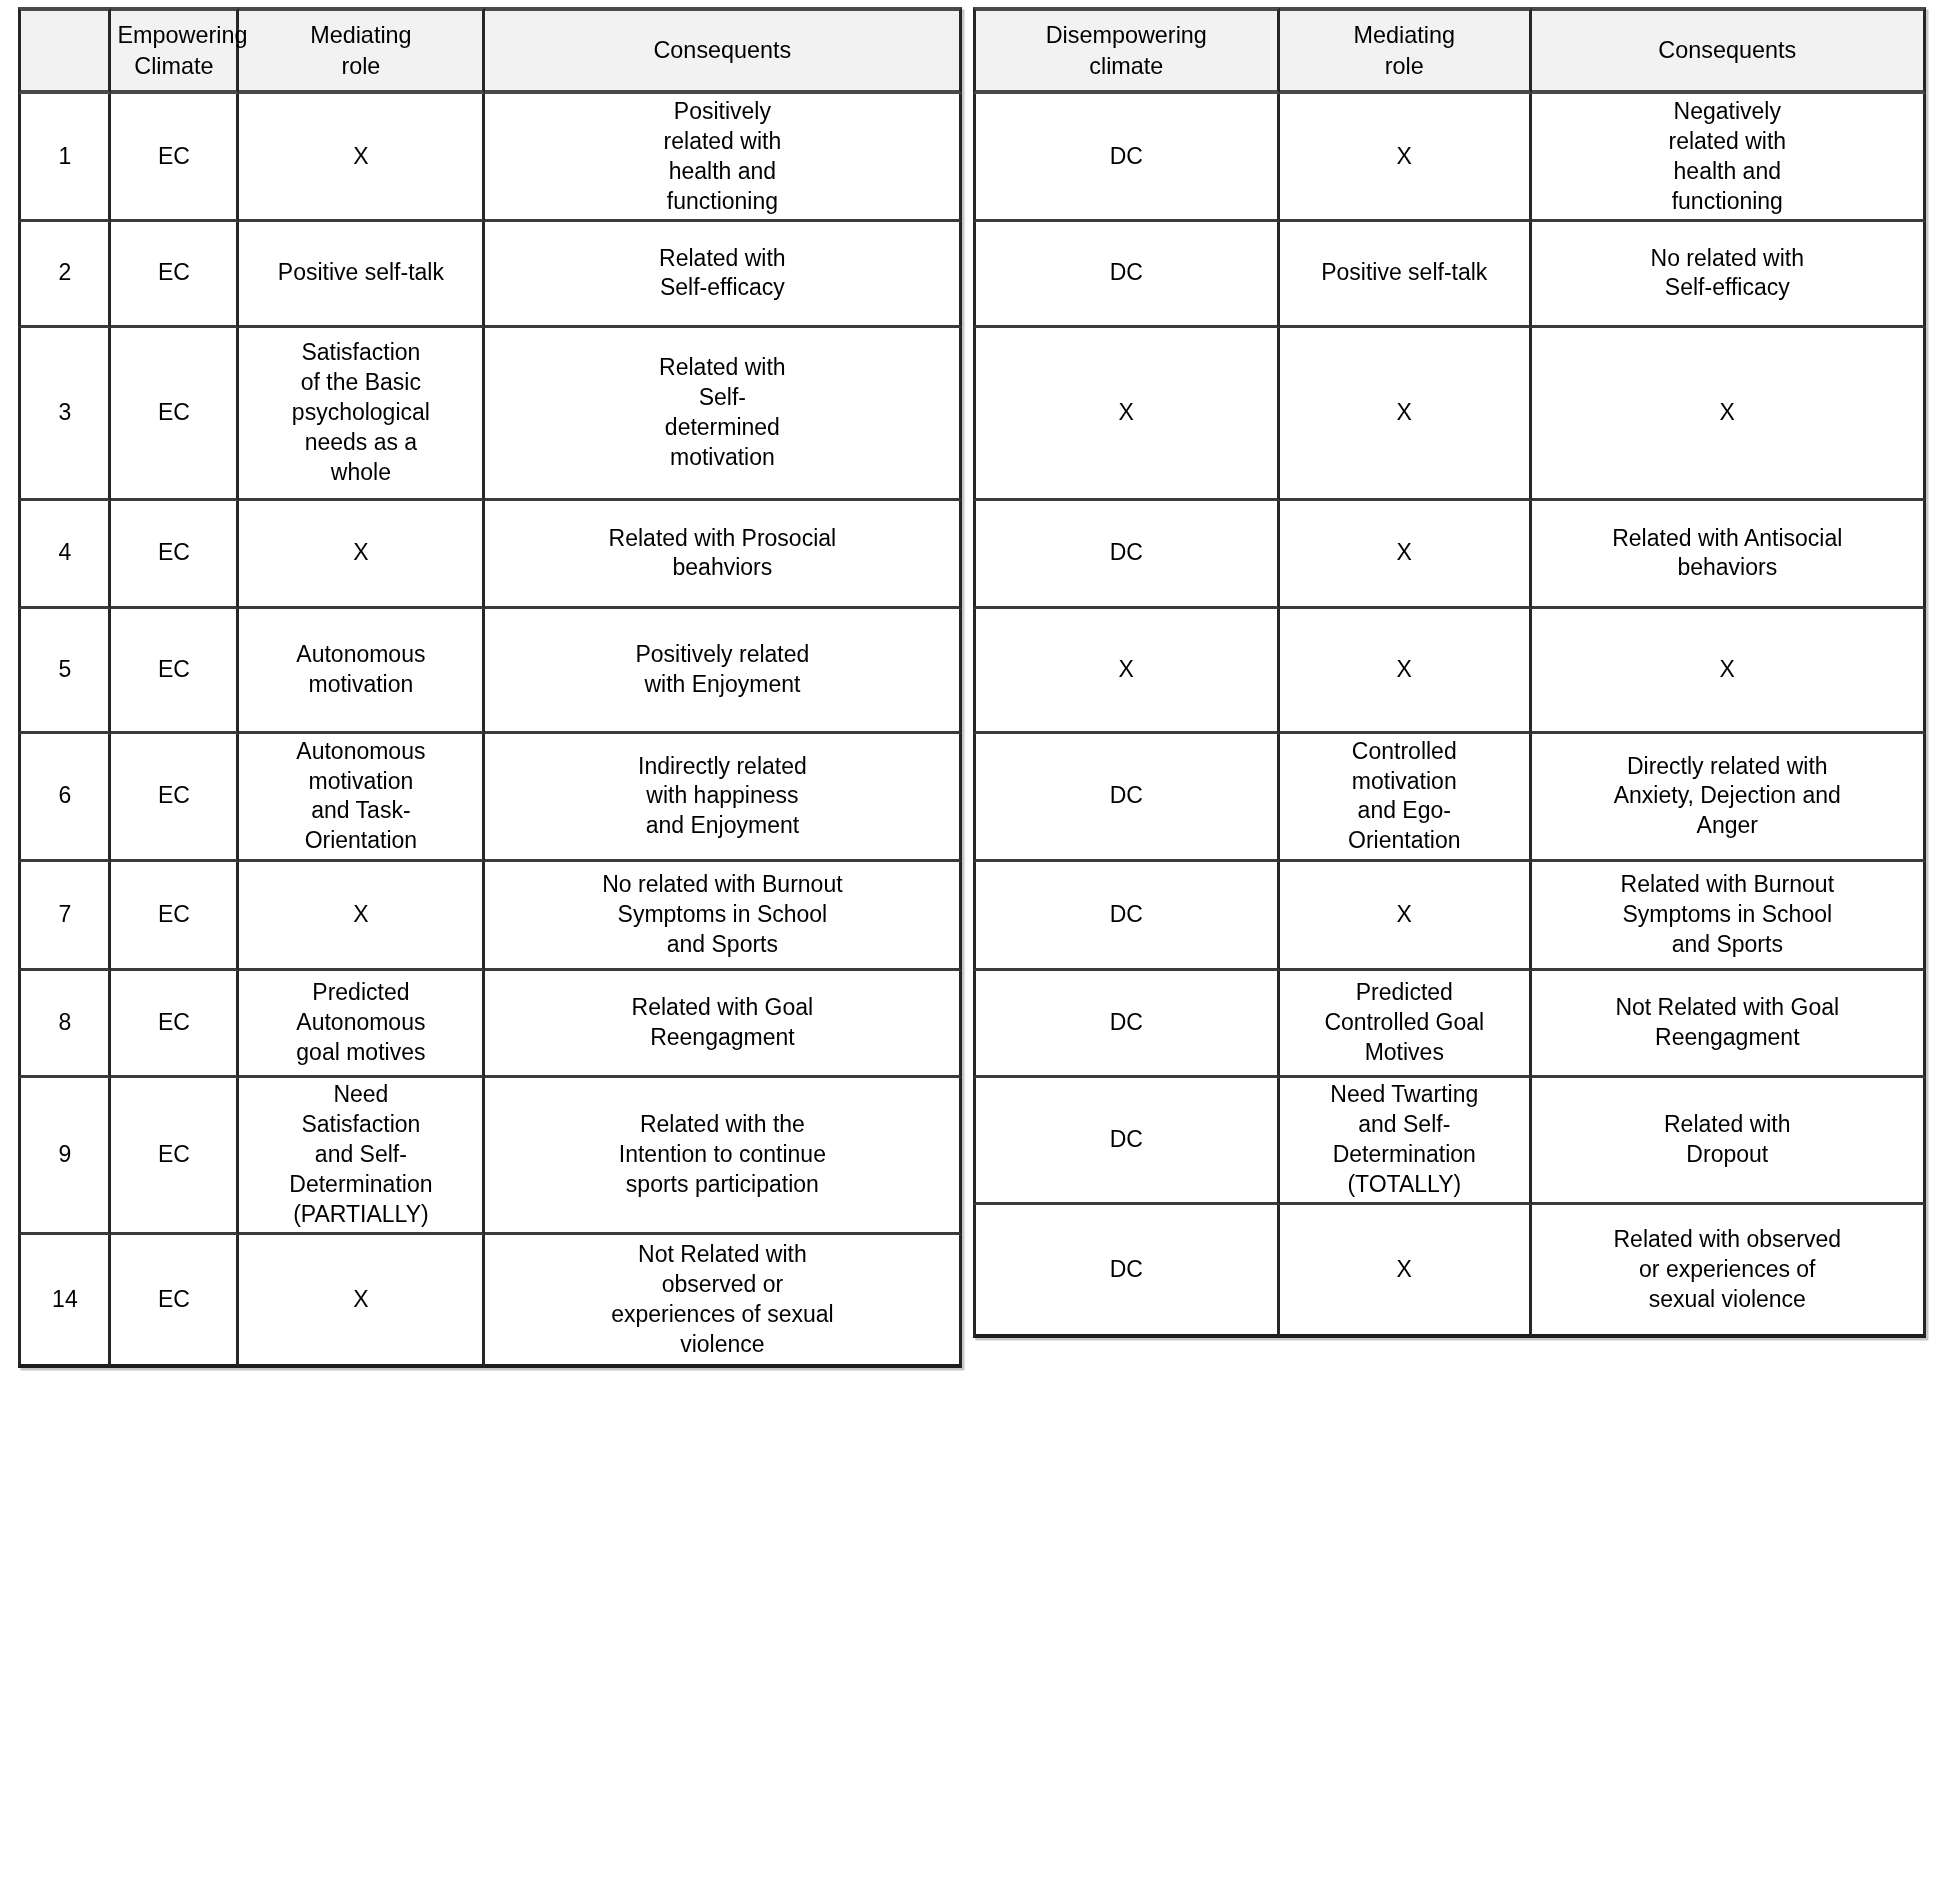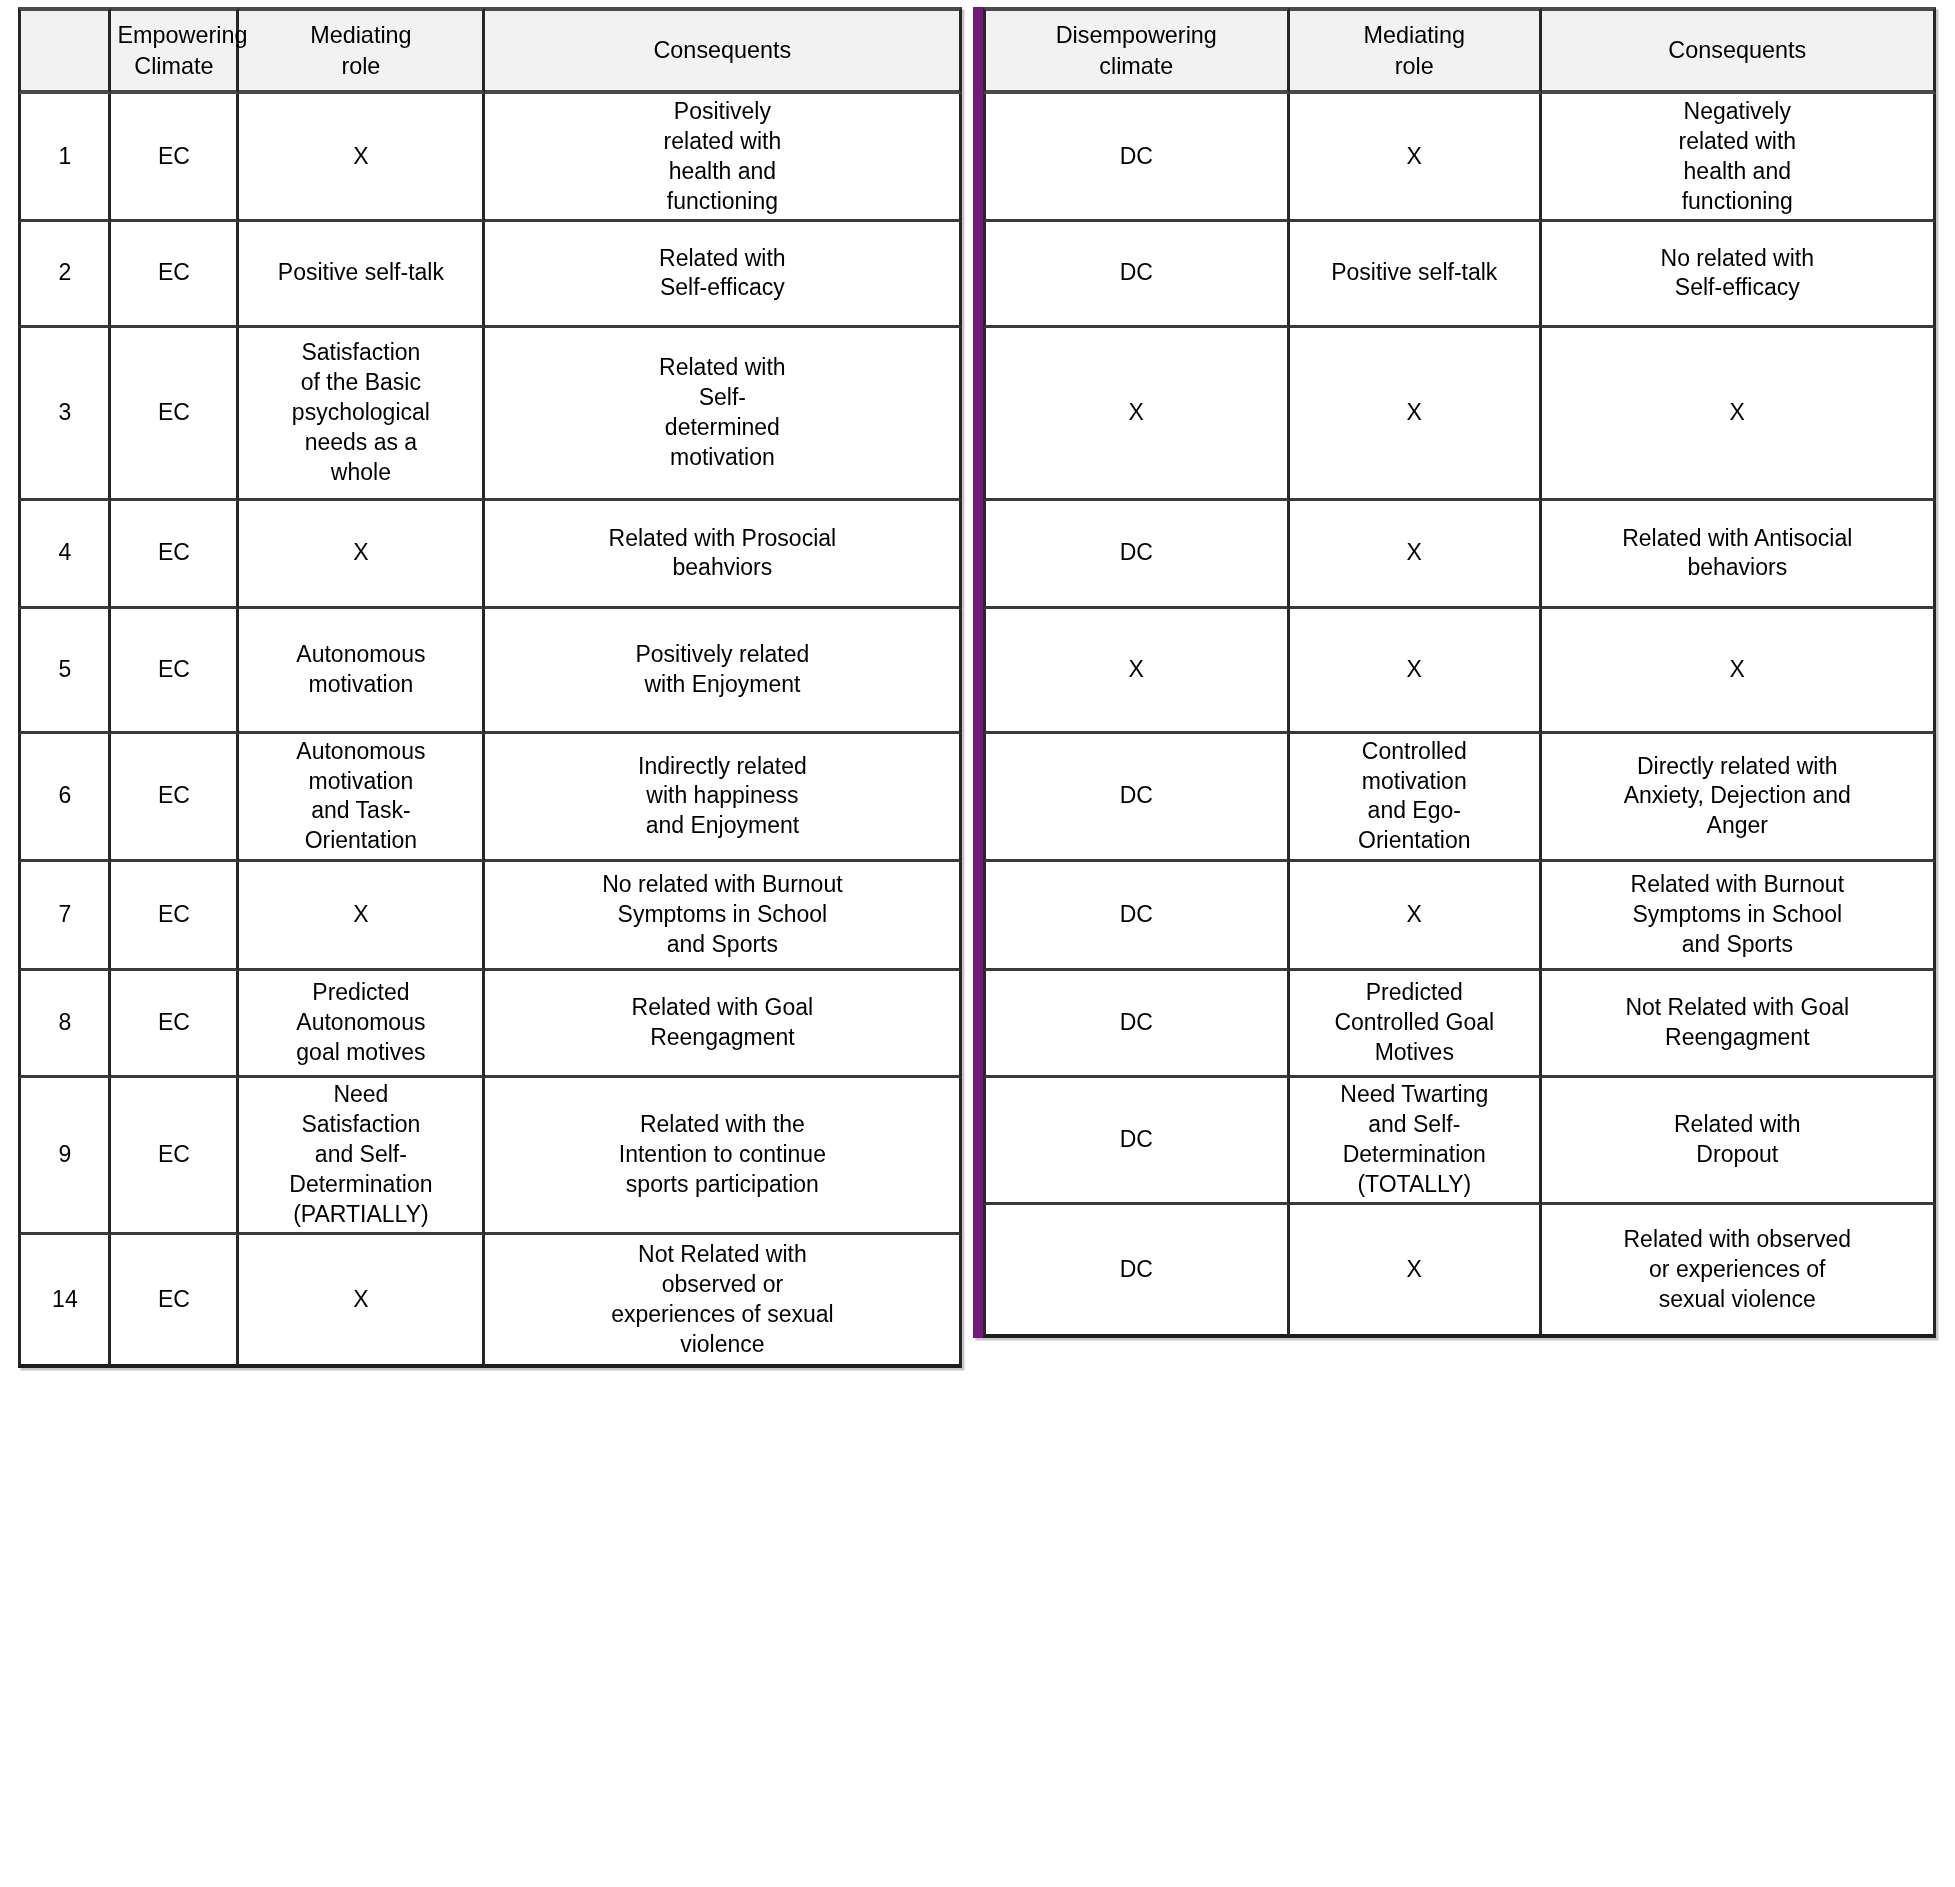--- a/index.html
+++ b/index.html
@@ -30,26 +30,26 @@
     display: flex;
     flex-direction: row;
     align-items: flex-start;
     gap: 10.4px;
   }
 
   table.grid {
     border-collapse: separate;
     border-spacing: 0;
     table-layout: fixed;
-    background: #701a75;
+    background: #14b8a6;
     box-shadow: 2.5px 2.5px 0 0 rgba(0,0,0,0.22);
   }
 
   table.left  { width: 944px; }
-  table.right { width: 953px; padding-left: 10px; }
+  table.right { width: 953px; }
 
   table.grid th,
   table.grid td {
     border-right: 3.1px solid #262626;
     border-bottom: 3.1px solid #3a3a3a;
     vertical-align: middle;
     text-align: center;
     padding: 2.5px 6.1px;
     font-weight: normal;
     font-size: 23px;

